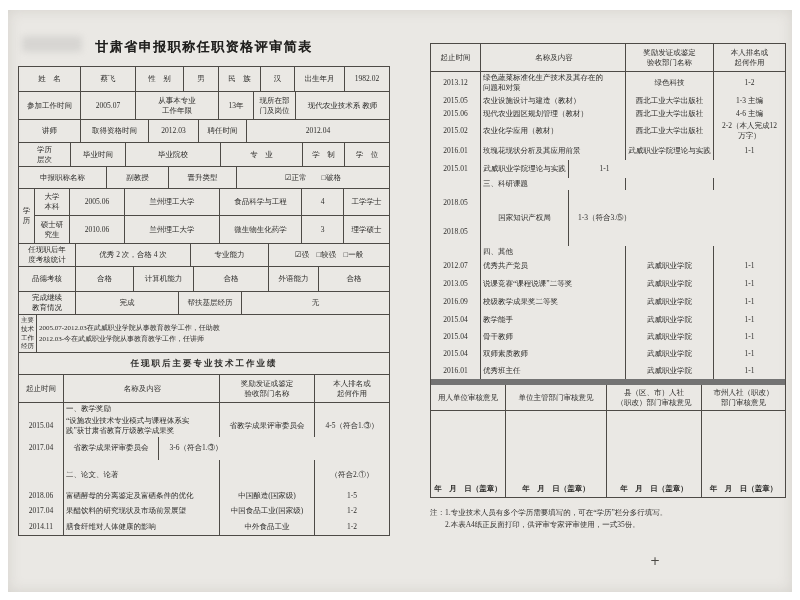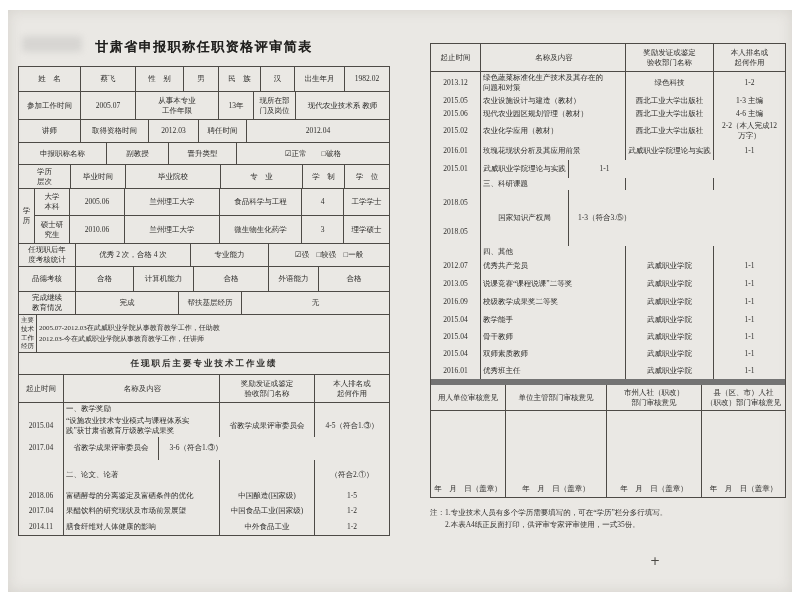--- a/index.html
+++ b/index.html
@@ -62,21 +62,21 @@
   .body-right .entry:nth-child(11){min-height:18px}
   .body-right .entry:nth-child(12){min-height:18px}
   .body-right .entry:nth-child(13){min-height:17px}
   .body-right .entry:nth-child(14){min-height:17px}
   .body-right .entry:nth-child(15){min-height:17px}
   .body-right .entry:nth-child(16){min-height:17px}
   
   .app-row { display:flex; border-top:6px solid #737373; border-bottom:1px solid #4d4a46; }
   .app-row .td { min-height:25px; }
   .sign-row { display:flex; }
-  .sign-row .td { height:86px; align-items:flex-end; padding-bottom:4px; }
+  .sign-row .td { height:86px; align-items:flex-end; padding-bottom:4px;font-weight:bold; }
   .app-row .td:nth-child(1), .sign-row .td:nth-child(1){ width:75px; }
   .app-row .td:nth-child(2), .sign-row .td:nth-child(2){ width:101px; }
   .app-row .td:nth-child(3), .sign-row .td:nth-child(3){ width:95px; }
   .app-row .td:nth-child(4), .sign-row .td:nth-child(4){ flex:1; border-right:none; }
   .notes { display:flex; margin-top:9px; font-size:7.5px; line-height:1.55; color:#343230; }
   .notes .nlines div { white-space:nowrap; }
   .plus-mark { position:absolute; left:650px; top:554px; font-size:12px; color:#4a4843;
                font-family:"DejaVu Sans",sans-serif; }
   .edu-split { display:flex; }
   .edu-side { width:16px; border-right:1px solid #4d4a46; display:flex; align-items:center;
@@ -119,35 +119,35 @@
       </div>
 
       <div class="tr" style="min-height:23px">
         <div class="td" style="width:62px">讲师</div>
         <div class="td" style="width:68px">取得资格时间</div>
         <div class="td" style="width:50px">2012.03</div>
         <div class="td" style="width:48px">聘任时间</div>
         <div class="td fx">2012.04</div>
       </div>
 
-      <div class="tr" style="min-height:22px">
-        <div class="td" style="width:88px">申报职称名称</div>
-        <div class="td" style="width:62px">副教授</div>
-        <div class="td" style="width:68px">晋升类型</div>
-        <div class="td fx">☑正常　　□破格</div>
-      </div>
-
       <div class="tr" style="min-height:24px">
         <div class="td pre" style="width:52px">学历
 层次</div>
         <div class="td" style="width:55px">毕业时间</div>
         <div class="td" style="width:95px">毕业院校</div>
         <div class="td" style="width:82px">专　业</div>
         <div class="td" style="width:42px">学　制</div>
         <div class="td fx">学　位</div>
+      </div>
+
+      <div class="tr" style="min-height:22px">
+        <div class="td" style="width:88px">申报职称名称</div>
+        <div class="td" style="width:62px">副教授</div>
+        <div class="td" style="width:68px">晋升类型</div>
+        <div class="td fx">☑正常　　□破格</div>
       </div>
 
       <div class="tr edu-split">
         <div class="edu-side pre">学
 历</div>
         <div class="edu-inner">
           <div class="tr" style="min-height:27px">
             <div class="td pre" style="width:35px">大学
 本科</div>
             <div class="td" style="width:55px">2005.06</div>
@@ -392,25 +392,25 @@
     <div class="td pre e-dept">武威职业学院</div>
     <div class="td pre e-rank">1-1</div>
   </div>
 </div>
 
       <div class="app-row">
   <div class="td pre">用人单位审核意见</div>
 
   <div class="td pre">单位主管部门审核意见</div>
 
+  <div class="td pre">县（区、市）人社
+（职改）部门审核意见</div>
+
   <div class="td pre">市州人社（职改）
 部门审核意见</div>
-
-  <div class="td pre">县（区、市）人社
-（职改）部门审核意见</div>
 </div>
 
       <div class="sign-row">
   <div class="td">年　月　日（盖章）</div>
 
   <div class="td">年　月　日（盖章）</div>
 
   <div class="td">年　月　日（盖章）</div>
 
   <div class="td">年　月　日（盖章）</div>

